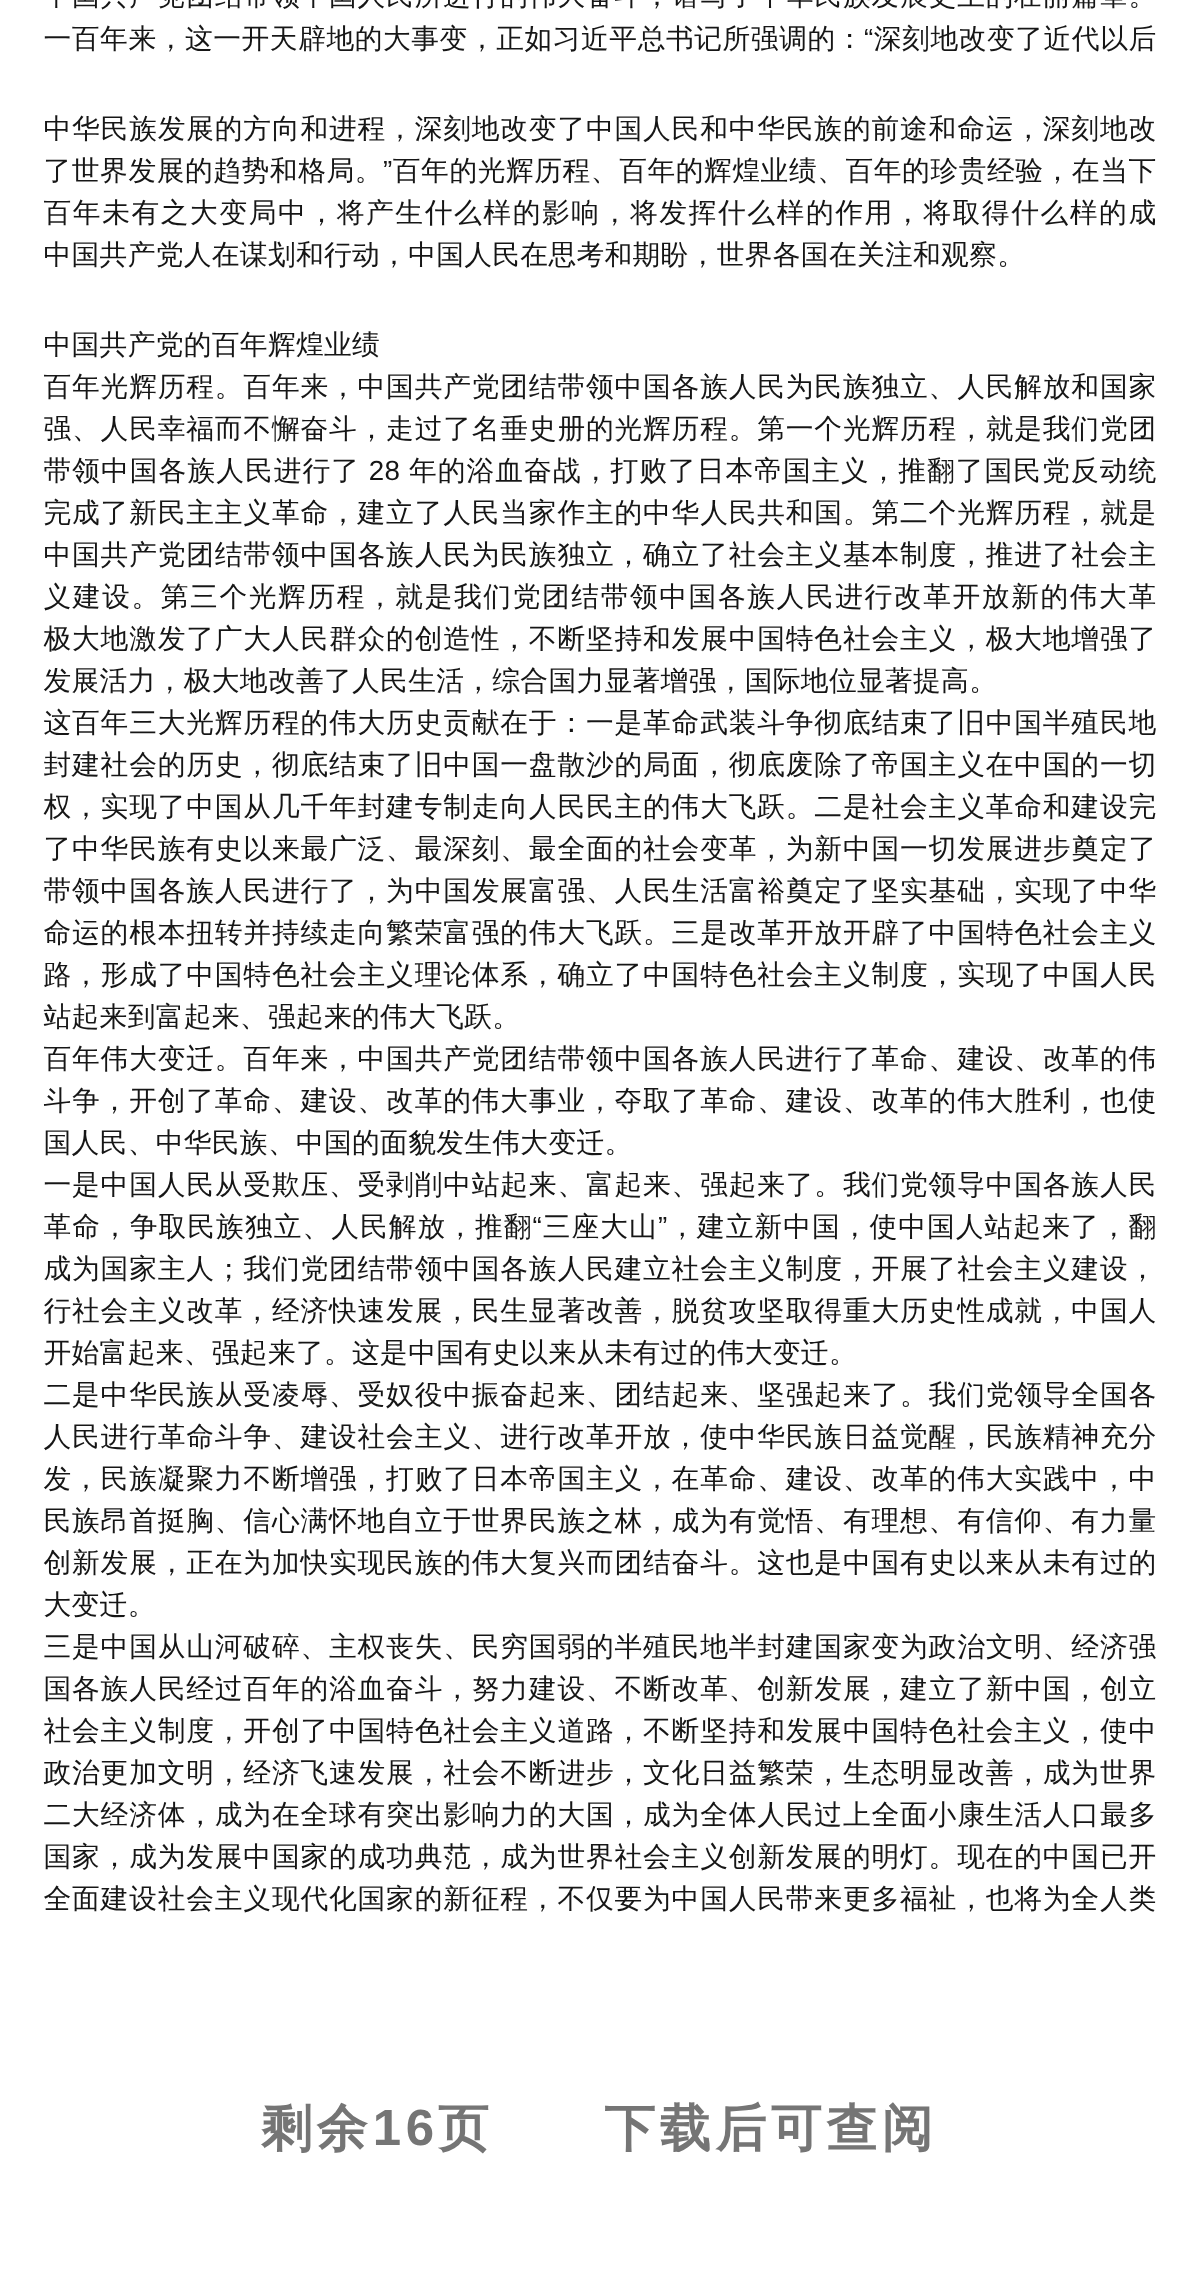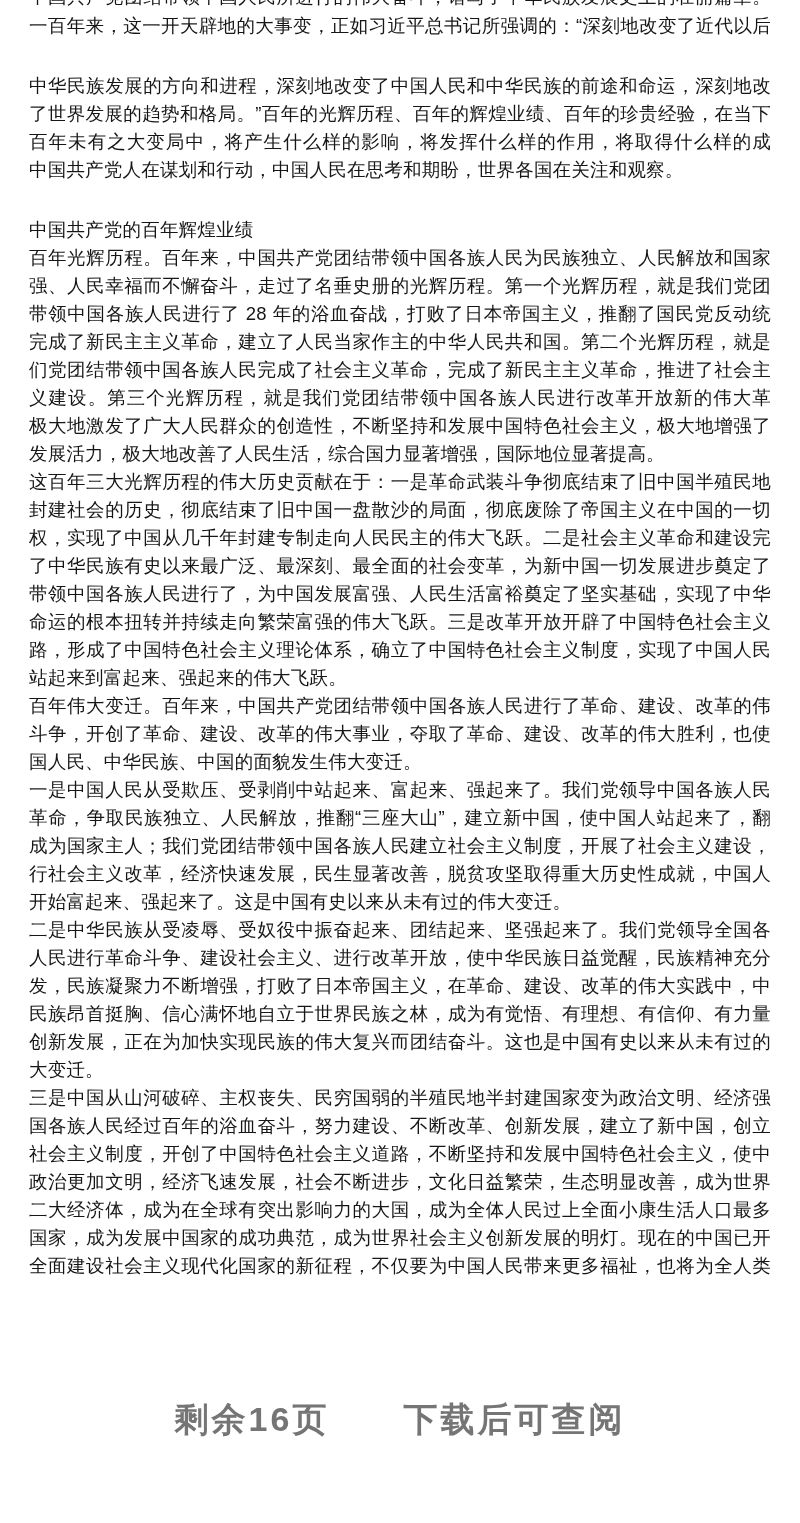--- a/index.html
+++ b/index.html
@@ -64,21 +64,21 @@
       <div class="t-line">中华民族发展的方向和进程，深刻地改变了中国人民和中华民族的前途和命运，深刻地改变</div>
       <div class="t-line">了世界发展的趋势和格局。”百年的光辉历程、百年的辉煌业绩、百年的珍贵经验，在当下</div>
       <div class="t-line">百年未有之大变局中，将产生什么样的影响，将发挥什么样的作用，将取得什么样的成果，</div>
       <div class="t-line t-last">中国共产党人在谋划和行动，中国人民在思考和期盼，世界各国在关注和观察。</div>
       <div class="t-gap"></div>
       <div class="t-line t-heading">中国共产党的百年辉煌业绩</div>
       <div class="t-line">百年光辉历程。百年来，中国共产党团结带领中国各族人民为民族独立、人民解放和国家富</div>
       <div class="t-line">强、人民幸福而不懈奋斗，走过了名垂史册的光辉历程。第一个光辉历程，就是我们党团结</div>
       <div class="t-line">带领中国各族人民进行了 28 年的浴血奋战，打败了日本帝国主义，推翻了国民党反动统治，</div>
       <div class="t-line">完成了新民主主义革命，建立了人民当家作主的中华人民共和国。第二个光辉历程，就是我</div>
-      <div class="t-line">们党团结带领中国各族人民完成了社会主义革命，完成了新民主主义革命，推进了社会主</div>
+      <div class="t-line">中国共产党团结带领中国各族人民为民族独立，确立了社会主义基本制度，推进了社会主</div>
       <div class="t-line">义建设。第三个光辉历程，就是我们党团结带领中国各族人民进行改革开放新的伟大革命，</div>
       <div class="t-line">极大地激发了广大人民群众的创造性，不断坚持和发展中国特色社会主义，极大地增强了社会</div>
       <div class="t-line t-last">发展活力，极大地改善了人民生活，综合国力显著增强，国际地位显著提高。</div>
       <div class="t-line">这百年三大光辉历程的伟大历史贡献在于：一是革命武装斗争彻底结束了旧中国半殖民地半</div>
       <div class="t-line">封建社会的历史，彻底结束了旧中国一盘散沙的局面，彻底废除了帝国主义在中国的一切特</div>
       <div class="t-line">权，实现了中国从几千年封建专制走向人民民主的伟大飞跃。二是社会主义革命和建设完成</div>
       <div class="t-line">了中华民族有史以来最广泛、最深刻、最全面的社会变革，为新中国一切发展进步奠定了根</div>
       <div class="t-line">带领中国各族人民进行了，为中国发展富强、人民生活富裕奠定了坚实基础，实现了中华民族</div>
       <div class="t-line">命运的根本扭转并持续走向繁荣富强的伟大飞跃。三是改革开放开辟了中国特色社会主义道</div>
       <div class="t-line">路，形成了中国特色社会主义理论体系，确立了中国特色社会主义制度，实现了中国人民从</div>

